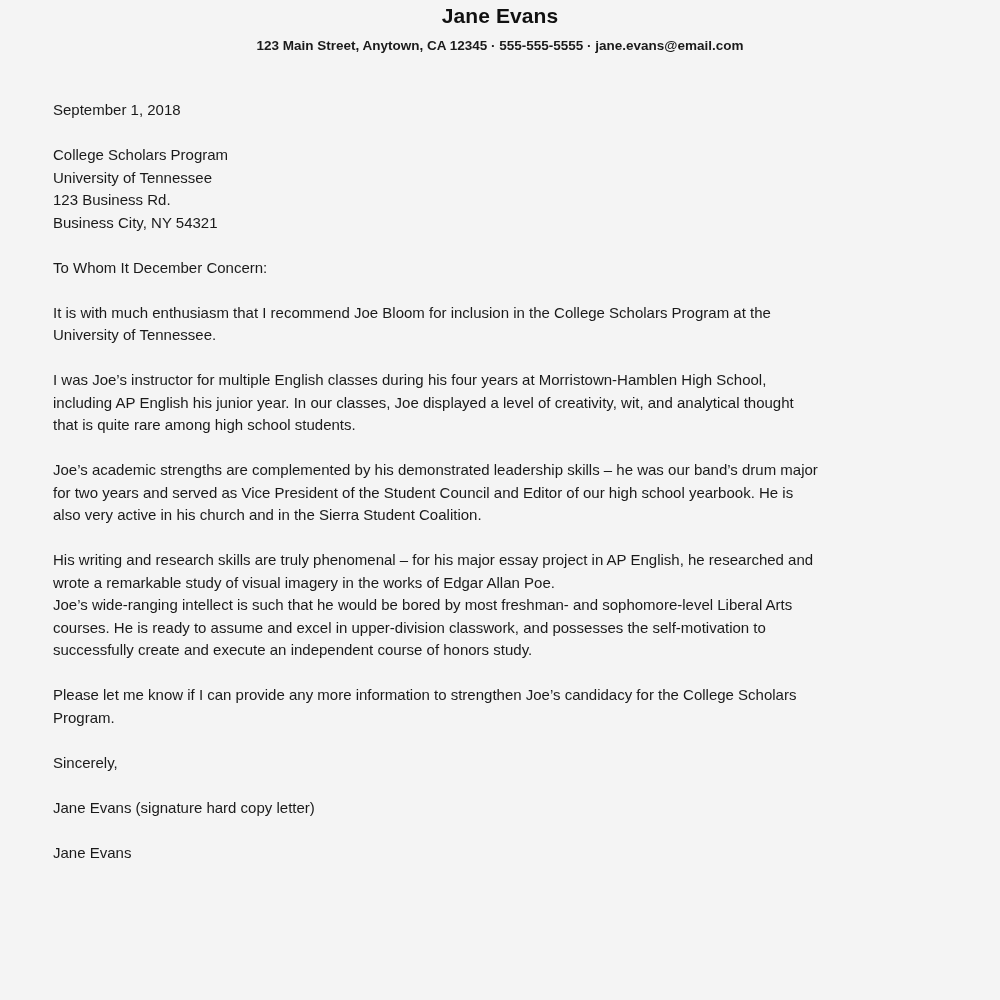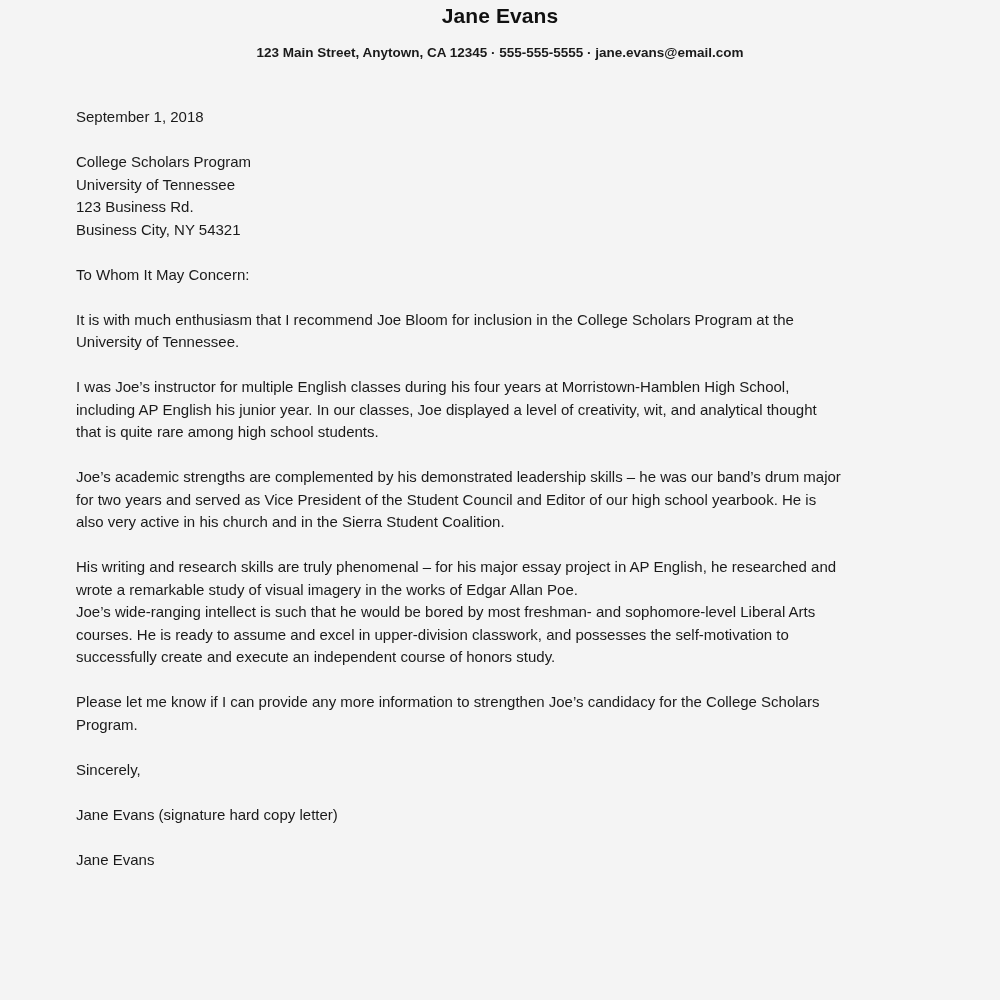--- a/index.html
+++ b/index.html
@@ -32,27 +32,27 @@
     font-size: 21px;
     font-weight: 600;
     letter-spacing: 0.1px;
     line-height: 26px;
     color: #111111;
   }
   .sender-contact {
     font-size: 13.5px;
     font-weight: 600;
     line-height: 20px;
-    margin-top: 14px;
+    margin-top: 7px;
     color: #1a1a1a;
   }
 
   
   .letter-body {
-    margin-left: 76px;
+    margin-left: 53px;
     margin-right: 115px;
     width: 770px;
     padding-top: 43px;
     font-size: 15px;
     line-height: 22.5px;
   }
 
   .block {
     margin: 0;
     white-space: pre-line;
@@ -89,21 +89,21 @@
 
   <main class="letter-body">
 
     <p class="block date-line">September 1, 2018</p>
 
     <p class="block recipient-block">College Scholars Program
 University of Tennessee
 123 Business Rd.
 Business City, NY 54321</p>
 
-    <p class="block salutation">To Whom It May Concern:</p>
+    <p class="block salutation">To Whom It December Concern:</p>
 
     <p class="block para">It is with much enthusiasm that I recommend Joe Bloom for inclusion in the College Scholars Program at the University of Tennessee.</p>
 
     <p class="block para para-wide">I was Joe’s instructor for multiple English classes during his four years at Morristown-Hamblen High School, including AP English his junior year. In our classes, Joe displayed a level of creativity, wit, and analytical thought that is quite rare among high school students.</p>
 
     <p class="block para para-wide">Joe’s academic strengths are complemented by his demonstrated leadership skills – he was our band’s drum major for two years and served as Vice President of the Student Council and Editor of our high school yearbook. He is also very active in his church and in the Sierra Student Coalition.</p>
 
     <p class="block para para-wide">His writing and research skills are truly phenomenal – for his major essay project in AP English, he researched and wrote a remarkable study of visual imagery in the works of Edgar Allan Poe.
 Joe’s wide-ranging intellect is such that he would be bored by most freshman- and sophomore-level Liberal Arts courses. He is ready to assume and excel in upper-division classwork, and possesses the self-motivation to successfully create and execute an independent course of honors study.</p>
 

